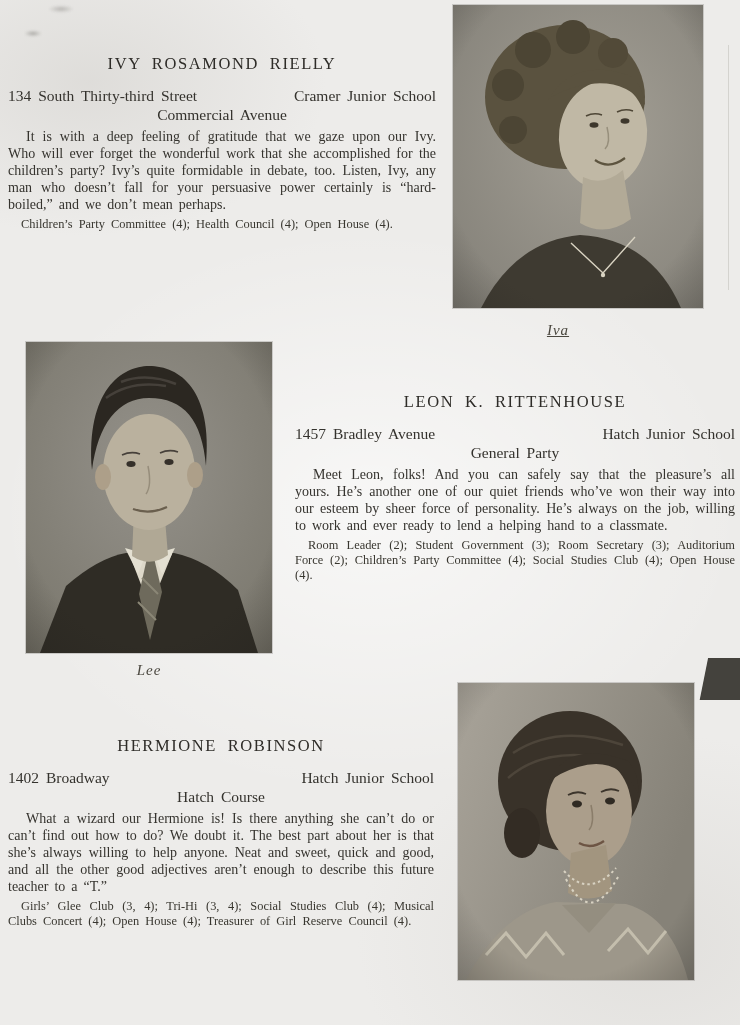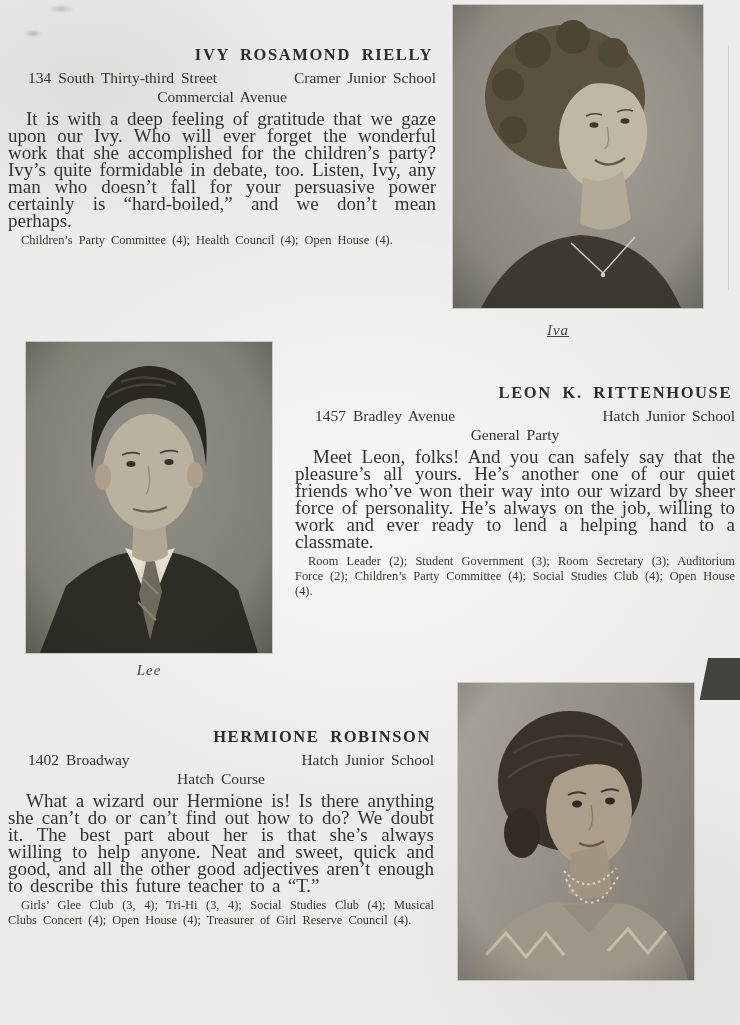--- a/index.html
+++ b/index.html
@@ -10,26 +10,26 @@
       radial-gradient(ellipse 340px 220px at 12% 8%, rgba(210,208,204,.55), transparent 70%),
       radial-gradient(ellipse 420px 300px at 88% 92%, rgba(214,212,208,.5), transparent 70%),
       radial-gradient(ellipse 500px 380px at 50% 50%, rgba(255,255,255,.6), transparent 75%);
     font-family:"Liberation Serif","DejaVu Serif",serif;
     color:#34322d;
   }
   .entry{position:absolute;}
   .entry1{left:8px;top:42px;width:428px;}
   .entry2{left:295px;top:380px;width:440px;}
   .entry3{left:8px;top:724px;width:426px;}
-  .name{margin:3px;font-size:16.5px;font-weight:bold;text-align:right;
+  .name{margin:12px;font-size:16.5px;font-weight:normal;text-align:center;
         letter-spacing:1.6px;word-spacing:5px;line-height:20px;color:#2e2c28;}
   .addr-row{display:flex;justify-content:space-between;font-size:15.5px;
-        word-spacing:3px;line-height:19px;margin-left:20px;}
+        word-spacing:3px;line-height:19px;}
   .course{text-align:center;font-size:15.5px;word-spacing:3px;line-height:19px;}
-  .bio{margin:4px 0 0 0;font-size:19px;line-height:17px;text-align:justify;
+  .bio{margin:4px 0 0 0;font-size:14px;line-height:17px;text-align:justify;
         text-indent:18px;word-spacing:2.5px;color:#35332e;}
   .activities{margin:4px 0 0 0;font-size:12.4px;line-height:15px;text-align:justify;
         text-indent:13px;word-spacing:3px;color:#38362f;}
   .photo{position:absolute;box-shadow:0 0 0 1px rgba(90,88,82,.25);}
   .photo svg{display:block;width:100%;height:100%;}
   .photo1{left:453px;top:5px;width:250px;height:303px;}
   .photo2{left:26px;top:342px;width:246px;height:311px;}
   .photo3{left:458px;top:683px;width:236px;height:297px;}
   .caption{position:absolute;font-style:italic;font-size:15px;text-align:center;
         letter-spacing:1px;color:#4a473f;}
@@ -103,21 +103,21 @@
   </figure>
   <div class="caption caption1">Iva</div>
 
   <section class="entry entry2">
     <h2 class="name">LEON K. RITTENHOUSE</h2>
     <div class="addr-row">
       <span>1457 Bradley Avenue</span>
       <span>Hatch Junior School</span>
     </div>
     <div class="course">General Party</div>
-    <p class="bio">Meet Leon, folks! And you can safely say that the pleasure’s all yours. He’s another one of our quiet friends who’ve won their way into our wizard by sheer force of personality. He’s always on the job, willing to work and ever ready to lend a helping hand to a classmate.</p>
+    <p class="bio">Meet Leon, folks! And you can safely say that the pleasure’s all yours. He’s another one of our quiet friends who’ve won their way into our esteem by sheer force of personality. He’s always on the job, willing to work and ever ready to lend a helping hand to a classmate.</p>
     <p class="activities">Room Leader (2); Student Government (3); Room Secretary (3); Auditorium Force (2); Children’s Party Committee (4); Social Studies Club (4); Open House (4).</p>
   </section>
 
   <figure class="photo photo2" style="margin:0;">
     <svg viewBox="0 0 246 311">
       <defs>
         <radialGradient id="p2bg" cx="50%" cy="40%" r="85%">
           <stop offset="0" stop-color="#94918a"></stop>
             <stop offset="1" stop-color="#767368"></stop>
         </radialGradient>

